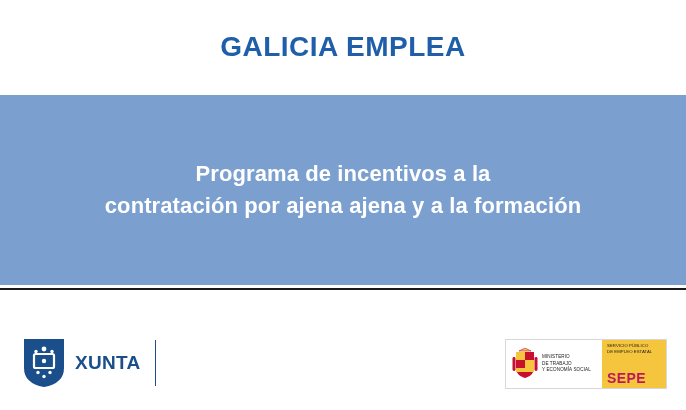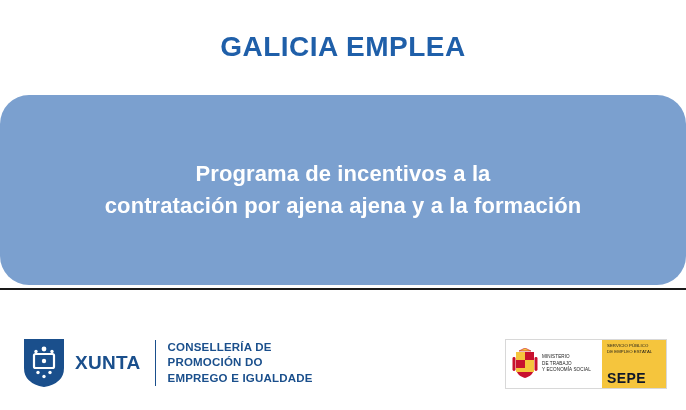--- a/index.html
+++ b/index.html
@@ -43,21 +43,20 @@
   .blue-band {
     position: absolute;
     left: 0;
     top: 95px;
     width: 686px;
     height: 190px;
     background: #7ba0cf;
     display: flex;
     align-items: center;
     justify-content: center;
-    border-radius: 29px;
   }
   .subtitle {
     font-size: 22px;
     font-weight: bold;
     color: #ffffff;
     text-align: center;
     line-height: 1.45;
     padding: 0 22px;
     letter-spacing: 0.1px;
   }
@@ -164,21 +163,21 @@
   .sepe-small {
     font-size: 4.3px;
     color: #1a1a1a;
     line-height: 1.4;
     letter-spacing: 0.05px;
   }
   .sepe-small span { display: block; }
   .sepe-big {
     font-size: 14px;
     font-weight: bold;
-    color: #0f172a;
+    color: #be185d;
     letter-spacing: 0.4px;
     margin-top: 16px;
     line-height: 1;
   }
 </style>
 </head>
 <body>
 
 <div class="page">
 
@@ -208,25 +207,20 @@
           <circle cx="22" cy="23" r="2.2"></circle>
           <circle cx="16" cy="34.5" r="1.7"></circle>
           <circle cx="28" cy="34.5" r="1.7"></circle>
           <circle cx="22" cy="38.5" r="1.7"></circle>
         </g>
       </svg>
       <div class="xunta-words">
         <span>XUNTA</span><br>
       </div>
       <div class="xunta-divider"></div>
-      <div class="conselleria">
-        <span>CONSELLERÍA DE</span><br>
-        <span>PROMOCIÓN DO</span><br>
-        <span>EMPREGO E IGUALDADE</span>
-      </div>
     </div>
 
     <div class="gov-block">
       <div class="gov-left">
         <svg class="coat" viewBox="0 0 26 32">
           <path d="M4 4 H22 V20 C22 26 17 29 13 30 C9 29 4 26 4 20 Z" fill="#c8102e"></path>
           <rect x="4" y="4" width="9" height="8" fill="#f5c53d"></rect>
           <rect x="13" y="12" width="9" height="8" fill="#f5c53d"></rect>
           <rect x="4" y="20" width="18" height="4" fill="#f5c53d"></rect>
           <path d="M7 3 L13 0 L19 3 Z" fill="#f5c53d" stroke="#c8102e" stroke-width="0.6"></path>

